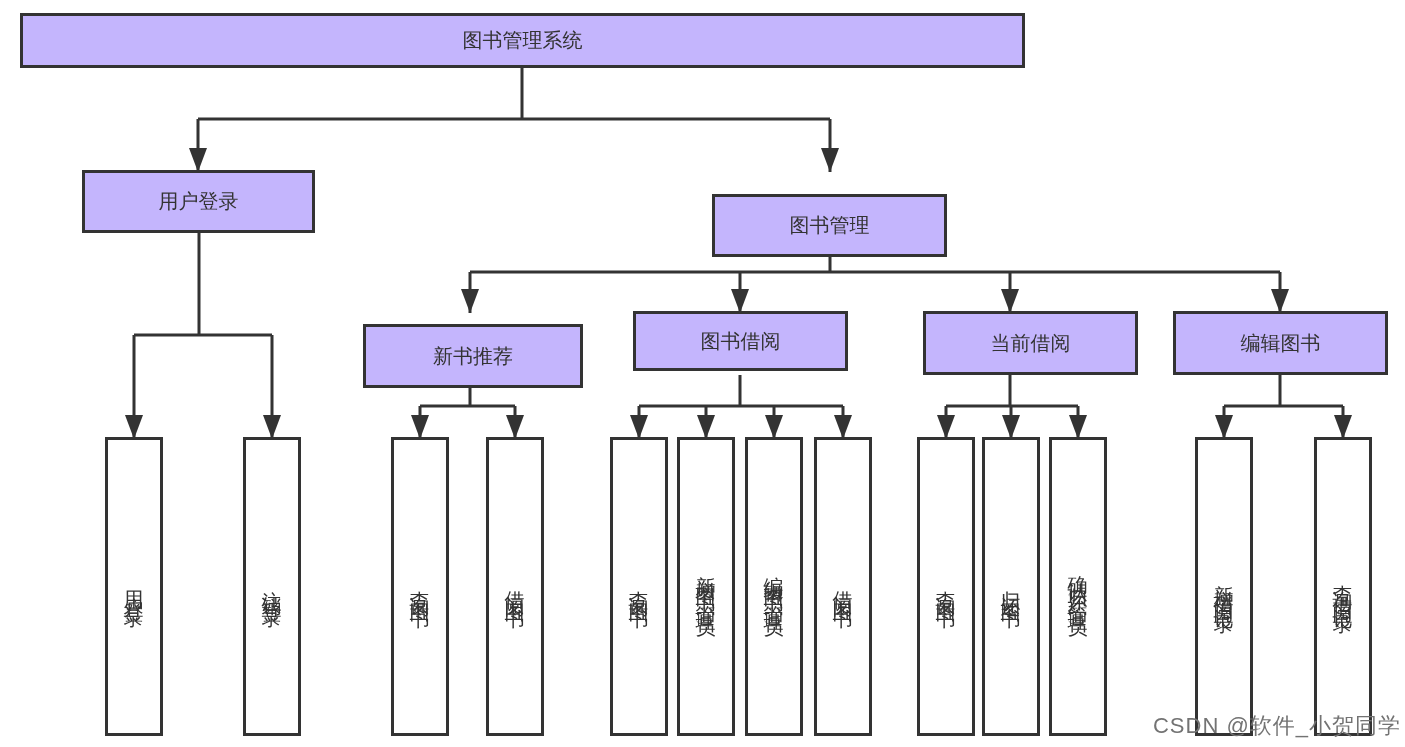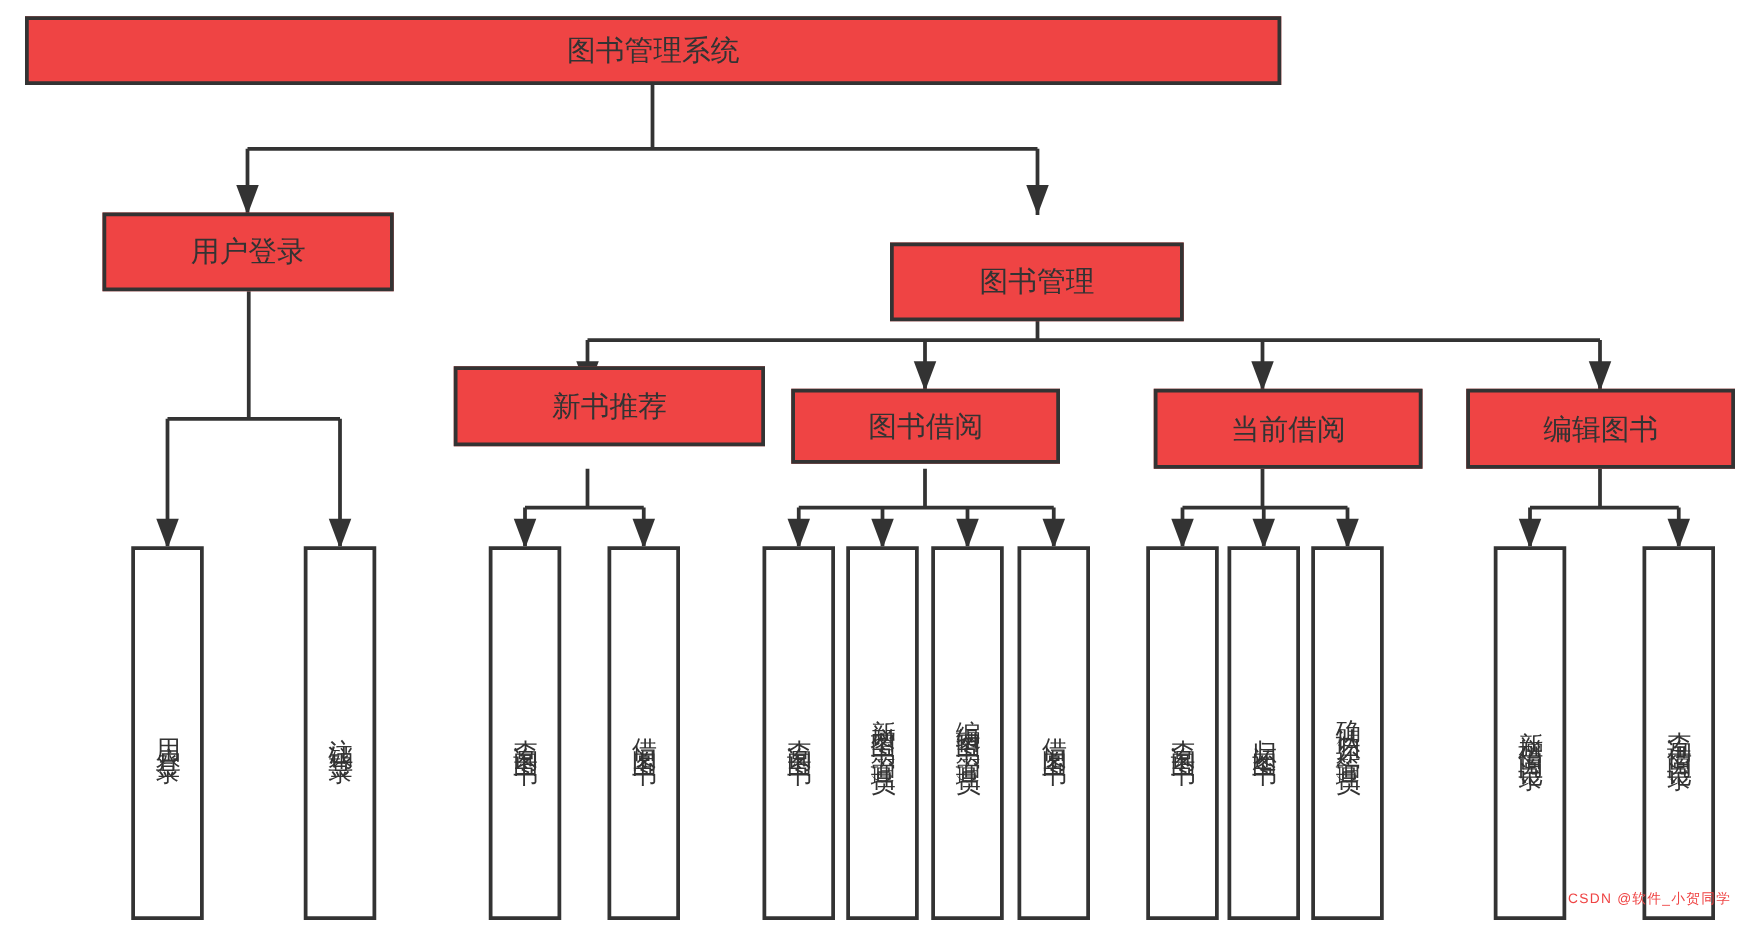--- a/index.html
+++ b/index.html
@@ -7,44 +7,44 @@
     position:relative;
     width:1405px;height:747px;
     background:#ffffff;
     font-family:"Liberation Sans","DejaVu Sans",sans-serif;
     overflow:hidden;
   }
   #wires{position:absolute;left:0;top:0;width:1405px;height:747px;}
   .hbox{
     position:absolute;
     box-sizing:border-box;
-    background:#ef4444;
+    background:#c4b5fd;
     border:3px solid #333333;
     display:flex;align-items:center;justify-content:center;
-    font-size:23px;color:#333333;
+    font-size:20px;color:#333333;
     white-space:nowrap;
   }
   .vbox{
     position:absolute;
     box-sizing:border-box;
     background:#ffffff;
     border:3px solid #333333;
     display:flex;align-items:center;justify-content:center;
     font-size:20px;color:#333333;
   }
   .vbox .vtext{
     writing-mode:vertical-rl;
     letter-spacing:6px;
     line-height:1;
   }
   #watermark{
     position:absolute;
-    right:20px;top:711px;
-    font-size:11px;
-    color:#ef4444;
+    right:4px;top:711px;
+    font-size:22px;
+    color:#737373;
     letter-spacing:1px;
     z-index:5;
     white-space:nowrap;
   }
 </style>
 </head>
 <body>
 
 <div id="canvas">
 
@@ -78,21 +78,21 @@
       <polygon points="1215,415 1233,415 1224,439"></polygon>
       <polygon points="1334,415 1352,415 1343,439"></polygon>
     </g>
   </svg>
 
   <div class="hbox" style="left:20px;top:13px;width:1005px;height:55px;">图书管理系统</div>
 
   <div class="hbox" style="left:82px;top:170px;width:233px;height:63px;">用户登录</div>
   <div class="hbox" style="left:712px;top:170px;width:235px;height:63px;margin-top:24px;">图书管理</div>
 
-  <div class="hbox" style="left:363px;top:293px;width:249px;height:64px;">新书推荐</div>
+  <div class="hbox" style="left:363px;top:324px;width:220px;height:64px;">新书推荐</div>
   <div class="hbox" style="left:633px;top:311px;width:215px;height:60px;">图书借阅</div>
   <div class="hbox" style="left:903px;top:311px;width:215px;height:64px;margin-left:20px;">当前借阅</div>
   <div class="hbox" style="left:1173px;top:311px;width:215px;height:64px;">编辑图书</div>
 
   <div class="vbox" style="left:105px;top:437px;width:58px;height:299px;">
     <span class="vtext">用户登录</span>
   </div>
   <div class="vbox" style="left:243px;top:437px;width:58px;height:299px;">
     <span class="vtext">注销登录</span>
   </div>

